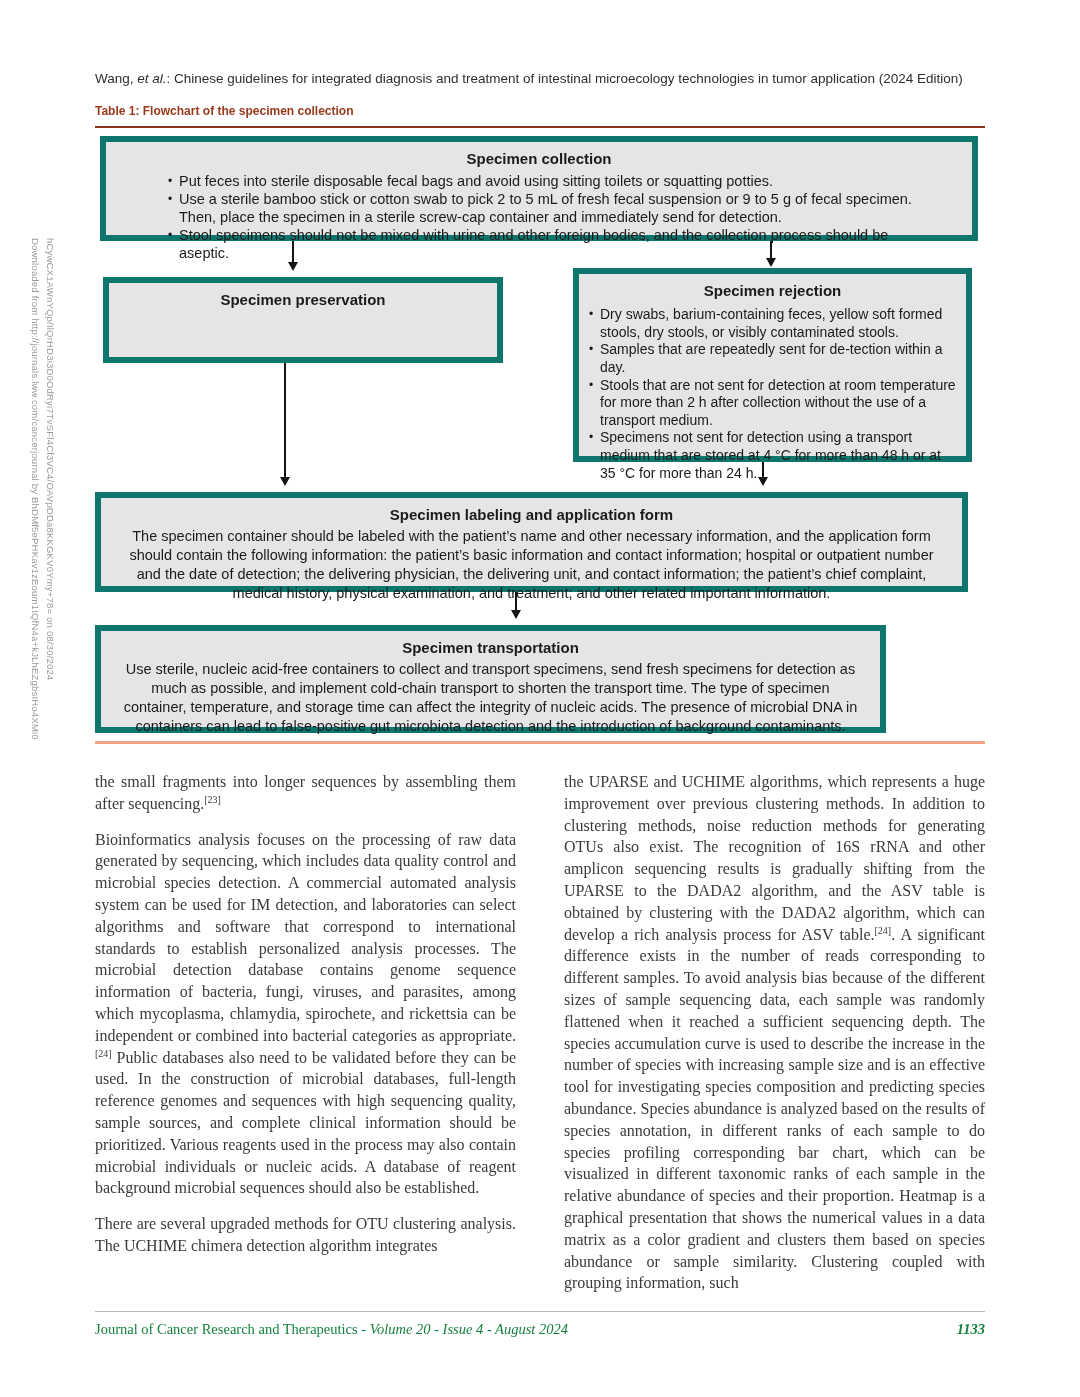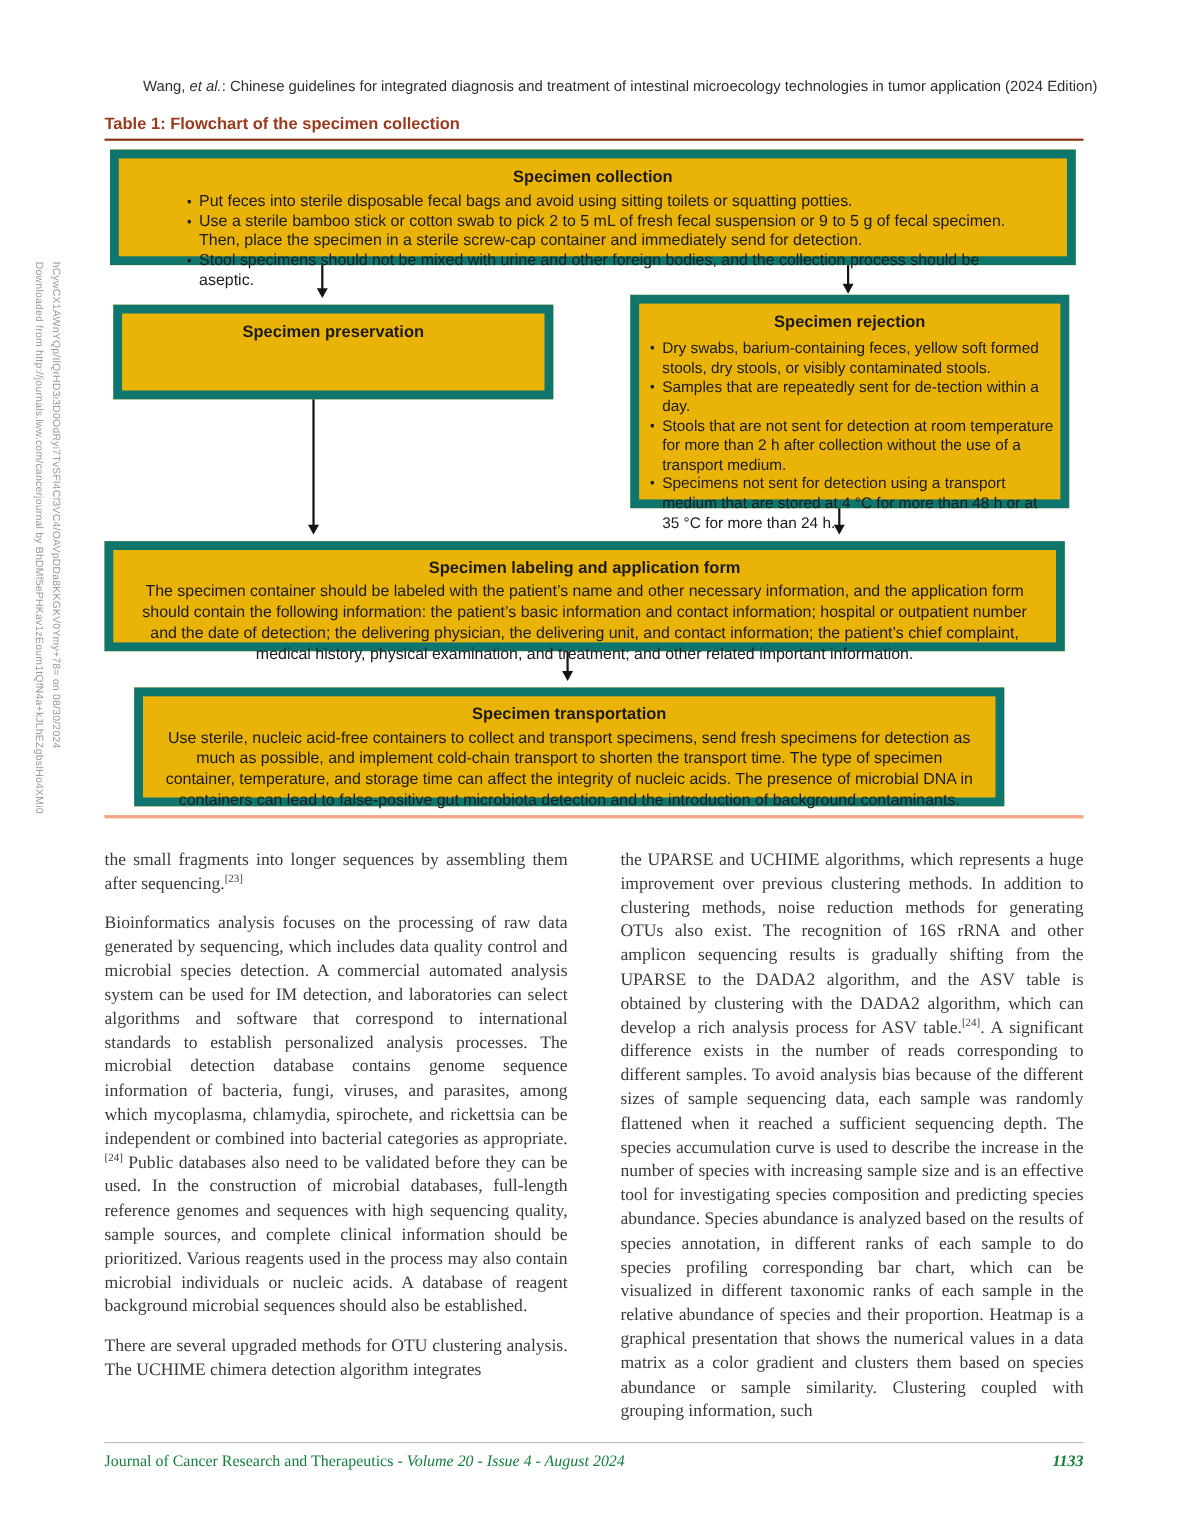--- a/index.html
+++ b/index.html
@@ -16,56 +16,56 @@
   .watermark {
     position:absolute; left:28px; top:238px; height:640px;
     writing-mode:vertical-lr;
     font-size:9.5px; line-height:15px;
     color:#9a9a9a;
     letter-spacing:0.2px;
   }
   
   .header {
     position:absolute; left:95px; top:71px; width:890px;
-    font-size:13.5px; color:#2e2e2e;margin-left:35px;
+    font-size:13.5px; color:#2e2e2e;
   }
   .header .it { font-style:italic; }
   
   .table-title {
     position:absolute; left:95px; top:104px; width:890px;
-    font-size:15px; font-weight:bold; color:#993a1e;
+    font-size:12px; font-weight:bold; color:#993a1e;
   }
   .title-rule {
     position:absolute; left:95px; top:126px; width:890px; height:2px;
     background:#8b3318;
   }
   
   .flow {
     position:absolute; left:95px; top:132px; width:890px; height:618px;
     font-size:14.5px; color:#1b1b1b;
   }
   .fbox {
-    position:absolute; border:8px solid #0f766e; background:#eab308;
+    position:absolute; border:6px solid #0f766e; background:#e5e5e5;
   }
   .fbox .box-title {
     text-align:center; font-weight:bold; font-size:15px;
     padding-top:8px; margin-bottom:4px;
   }
   .bullets { line-height:1.24; }
   .bullet { display:flex; }
   .bullet .dot { width:11px; flex:0 0 11px; font-size:12px; padding-top:1px; }
   .bullet .btxt { flex:1; }
   .center-text { text-align:center; line-height:1.32; padding:0 18px; }
   .box-collection { left:5px; top:4px; width:878px; height:105px; }
   .box-collection .bullets { padding:2px 36px 0 62px; }
   .box-preservation { left:8px; top:145px; width:400px; height:86px; }
   .box-rejection { left:478px; top:136px; width:399px; height:194px; font-size:14px; }
   .box-rejection .bullets { padding:3px 6px 0 10px; line-height:1.26; }
   .box-labeling { left:0px; top:360px; width:873px; height:100px; }
-  .box-transportation { left:0px; top:493px; width:791px; height:108px;margin-left:27px; }
+  .box-transportation { left:0px; top:493px; width:791px; height:108px; }
   .arrow { position:absolute; width:0; border-left:2px solid #141414; }
   .arrow::after {
     content:""; position:absolute; left:-6px; bottom:-2px;
     width:0; height:0;
     border-left:5px solid transparent; border-right:5px solid transparent;
     border-top:9px solid #141414;
   }
   .arrow-1 { left:197px; top:109px; height:28px; }
   .arrow-2 { left:675px; top:109px; height:24px; }
   .arrow-3 { left:189px; top:231px; height:121px; }

